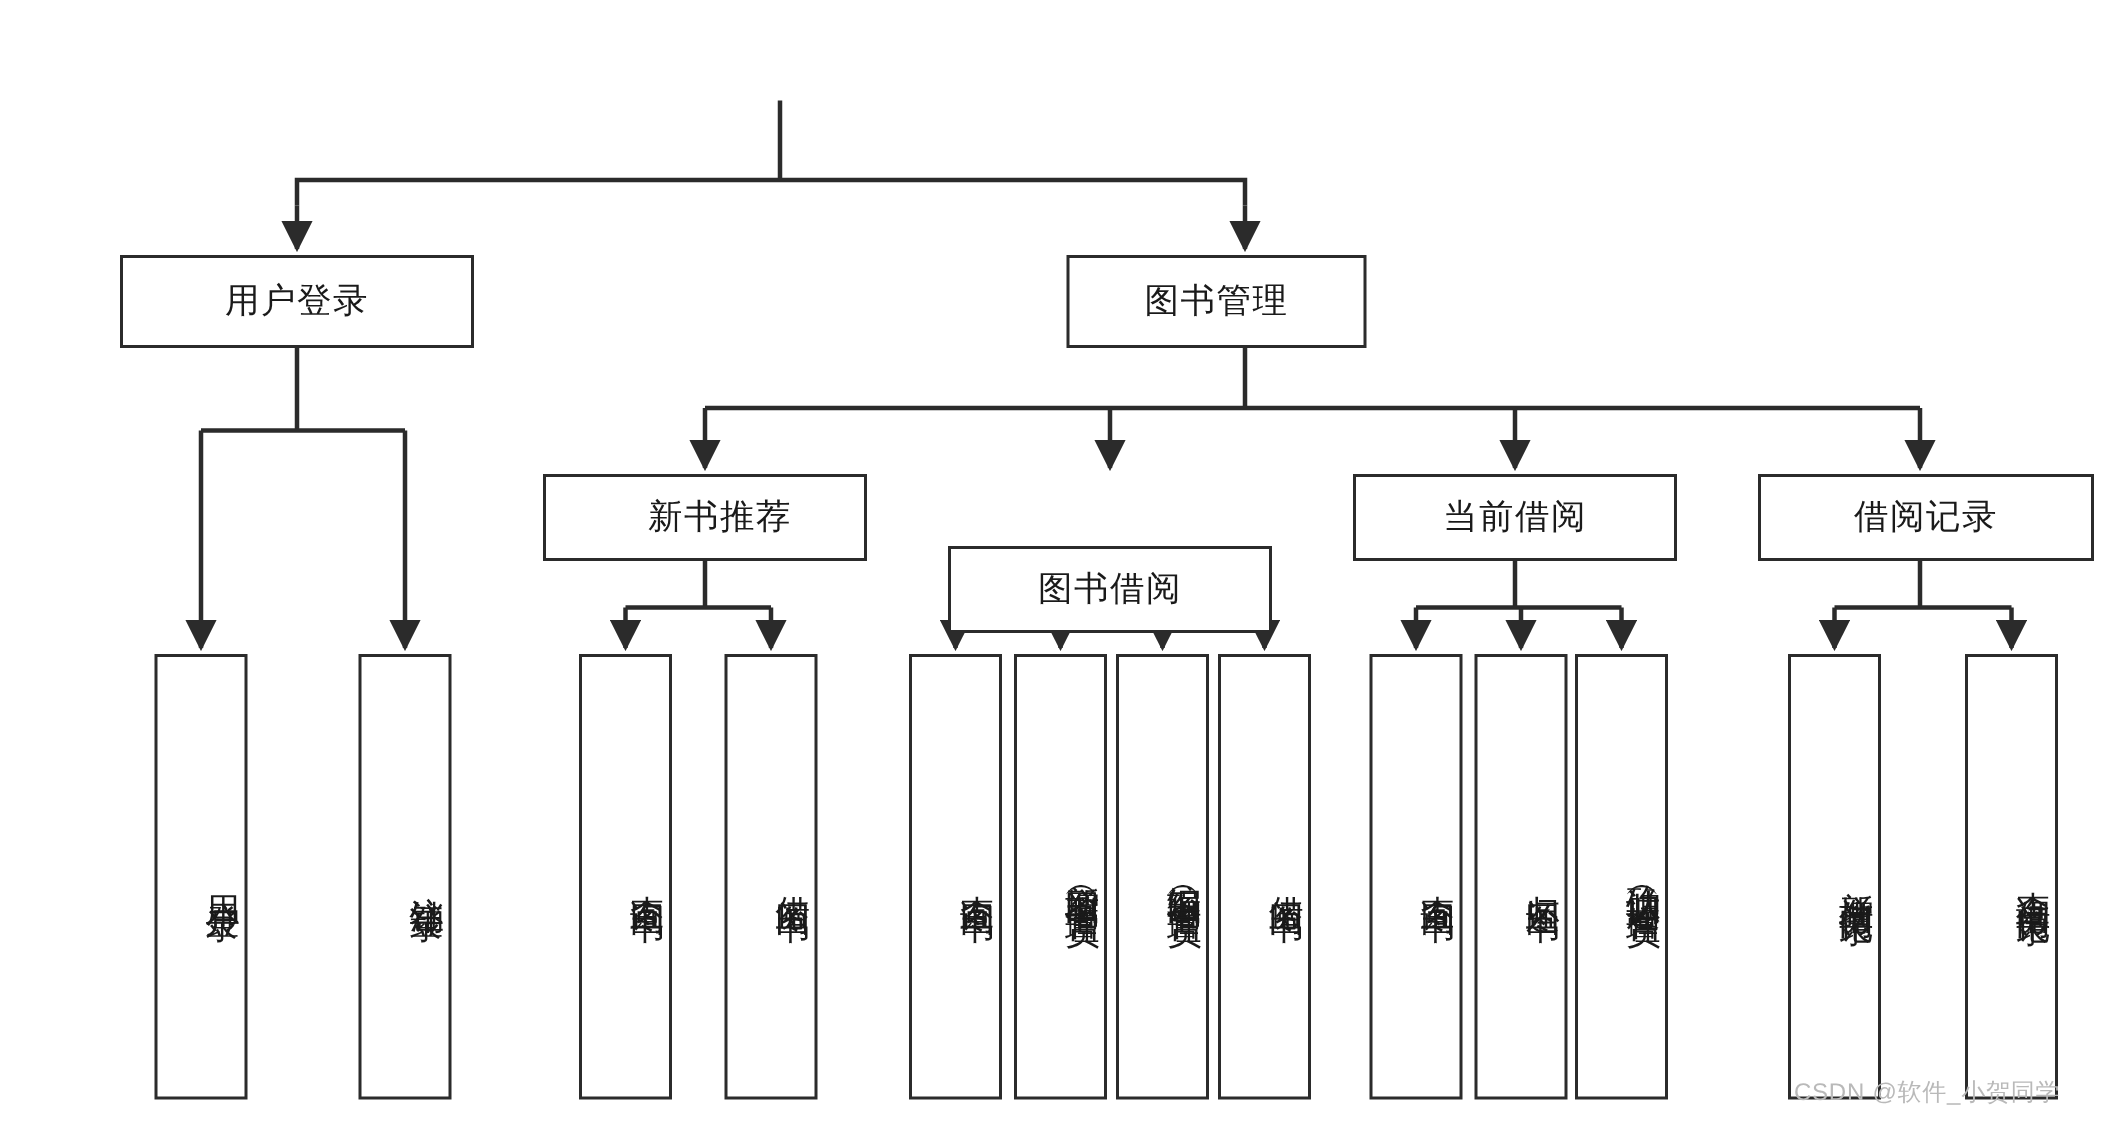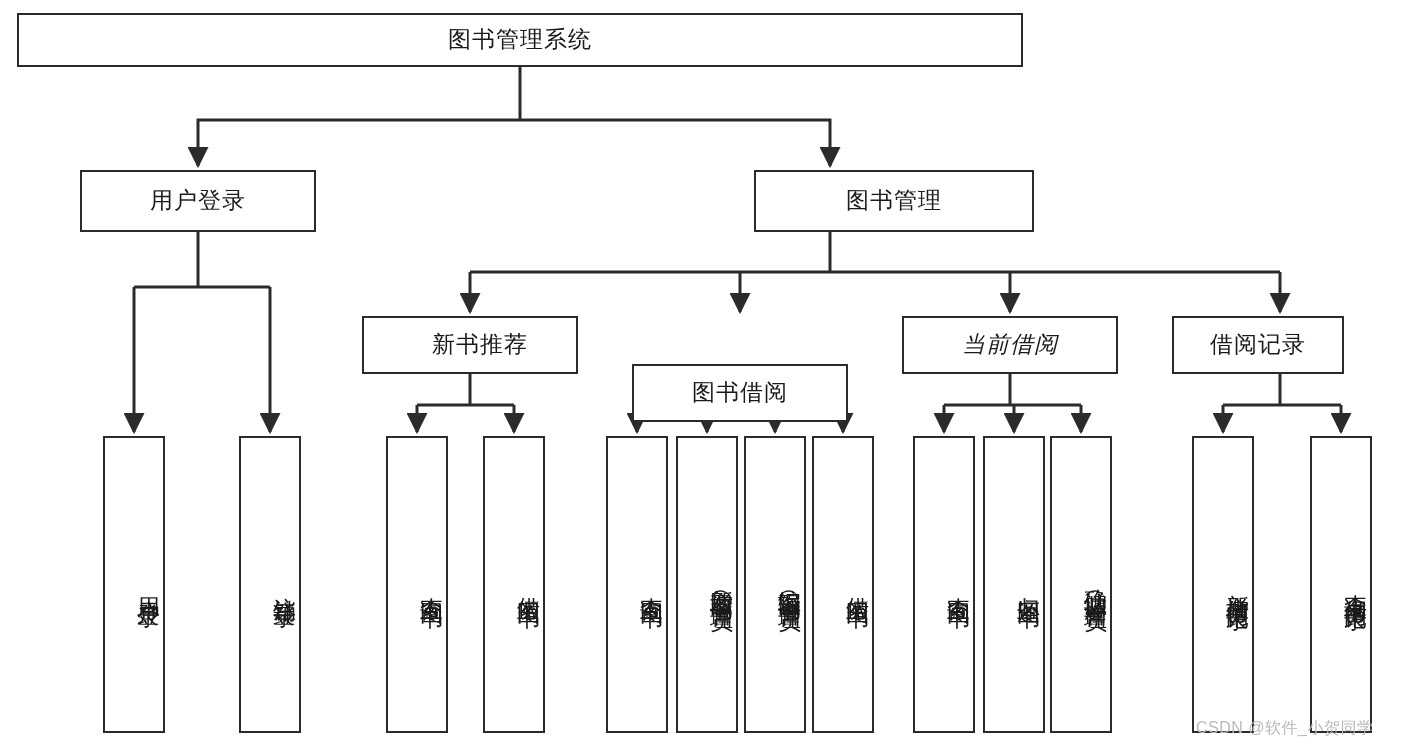--- a/index.html
+++ b/index.html
@@ -107,29 +107,28 @@
       <path d="M 1014 405 L 1014 432" marker-end="url(#arrow)"></path>
       <path d="M 1081 405 L 1081 432" marker-end="url(#arrow)"></path>
 
       <path d="M 1280 374 L 1280 405"></path>
       <path d="M 1223 405 L 1341 405"></path>
       <path d="M 1223 405 L 1223 432" marker-end="url(#arrow)"></path>
       <path d="M 1341 405 L 1341 432" marker-end="url(#arrow)"></path>
     </g>
   </svg>
 
-  <div class="node horiz" style="left: 17px; top: 13px; width: 1006px; height: 54px;">图书管理系统</div>
 
   <div class="node horiz" style="left: 80px; top: 170px; width: 236px; height: 62px;">用户登录</div>
-  <div class="node horiz" style="left: 754px; top: 170px; width: 280px; height: 62px;">图书管理</div>
+  <div class="node horiz" style="left: 711px; top: 170px; width: 200px; height: 62px;">图书管理</div>
 
   <div class="node horiz" style="left: 362px; top: 316px; width: 216px; height: 58px; padding-left: 20px;">新书推荐</div>
   <div class="node horiz" style="left: 632px; top: 316px; width: 216px; height: 58px; margin-top: 48px;">图书借阅</div>
-  <div class="node horiz" style="left: 902px; top: 316px; width: 216px; height: 58px; font-style: italic;">当前借阅</div>
-  <div class="node horiz" style="left: 1172px; top: 316px; width: 172px; height: 58px;">借阅记录</div>
+  <div class="node horiz" style="left: 902px; top: 316px; width: 216px; height: 58px;">当前借阅</div>
+  <div class="node horiz" style="left: 1172px; top: 316px; width: 224px; height: 58px;">借阅记录</div>
 
   <div class="node vert" style="left: 103px; top: 436px; width: 62px; height: 297px;">用户登录</div>
   <div class="node vert" style="left: 239px; top: 436px; width: 62px; height: 297px;">注销登录</div>
   <div class="node vert" style="left: 386px; top: 436px; width: 62px; height: 297px;">查询图书</div>
   <div class="node vert" style="left: 483px; top: 436px; width: 62px; height: 297px;">借阅图书</div>
   <div class="node vert" style="left: 606px; top: 436px; width: 62px; height: 297px;">查询图书</div>
   <div class="node vert" style="left: 676px; top: 436px; width: 62px; height: 297px;">新增图书（管理员）</div>
   <div class="node vert" style="left: 744px; top: 436px; width: 62px; height: 297px;">编辑图书（管理员）</div>
   <div class="node vert" style="left: 812px; top: 436px; width: 62px; height: 297px;">借阅图书</div>
   <div class="node vert" style="left: 913px; top: 436px; width: 62px; height: 297px;">查询图书</div>

